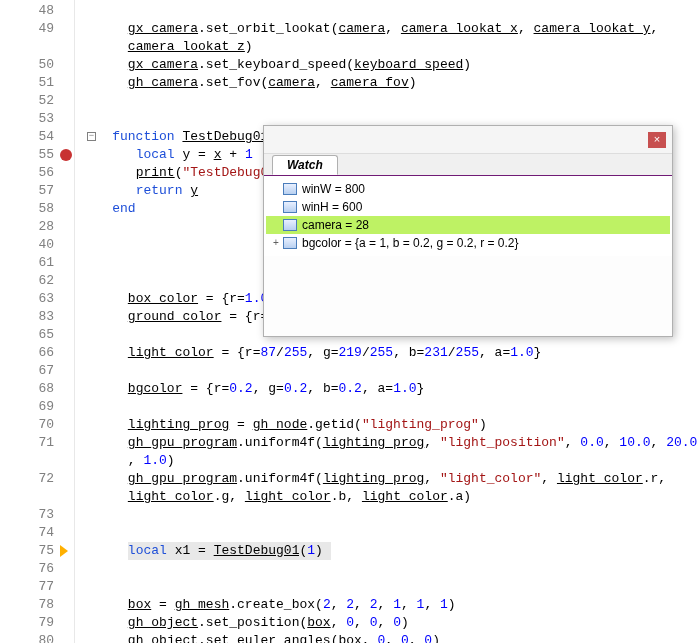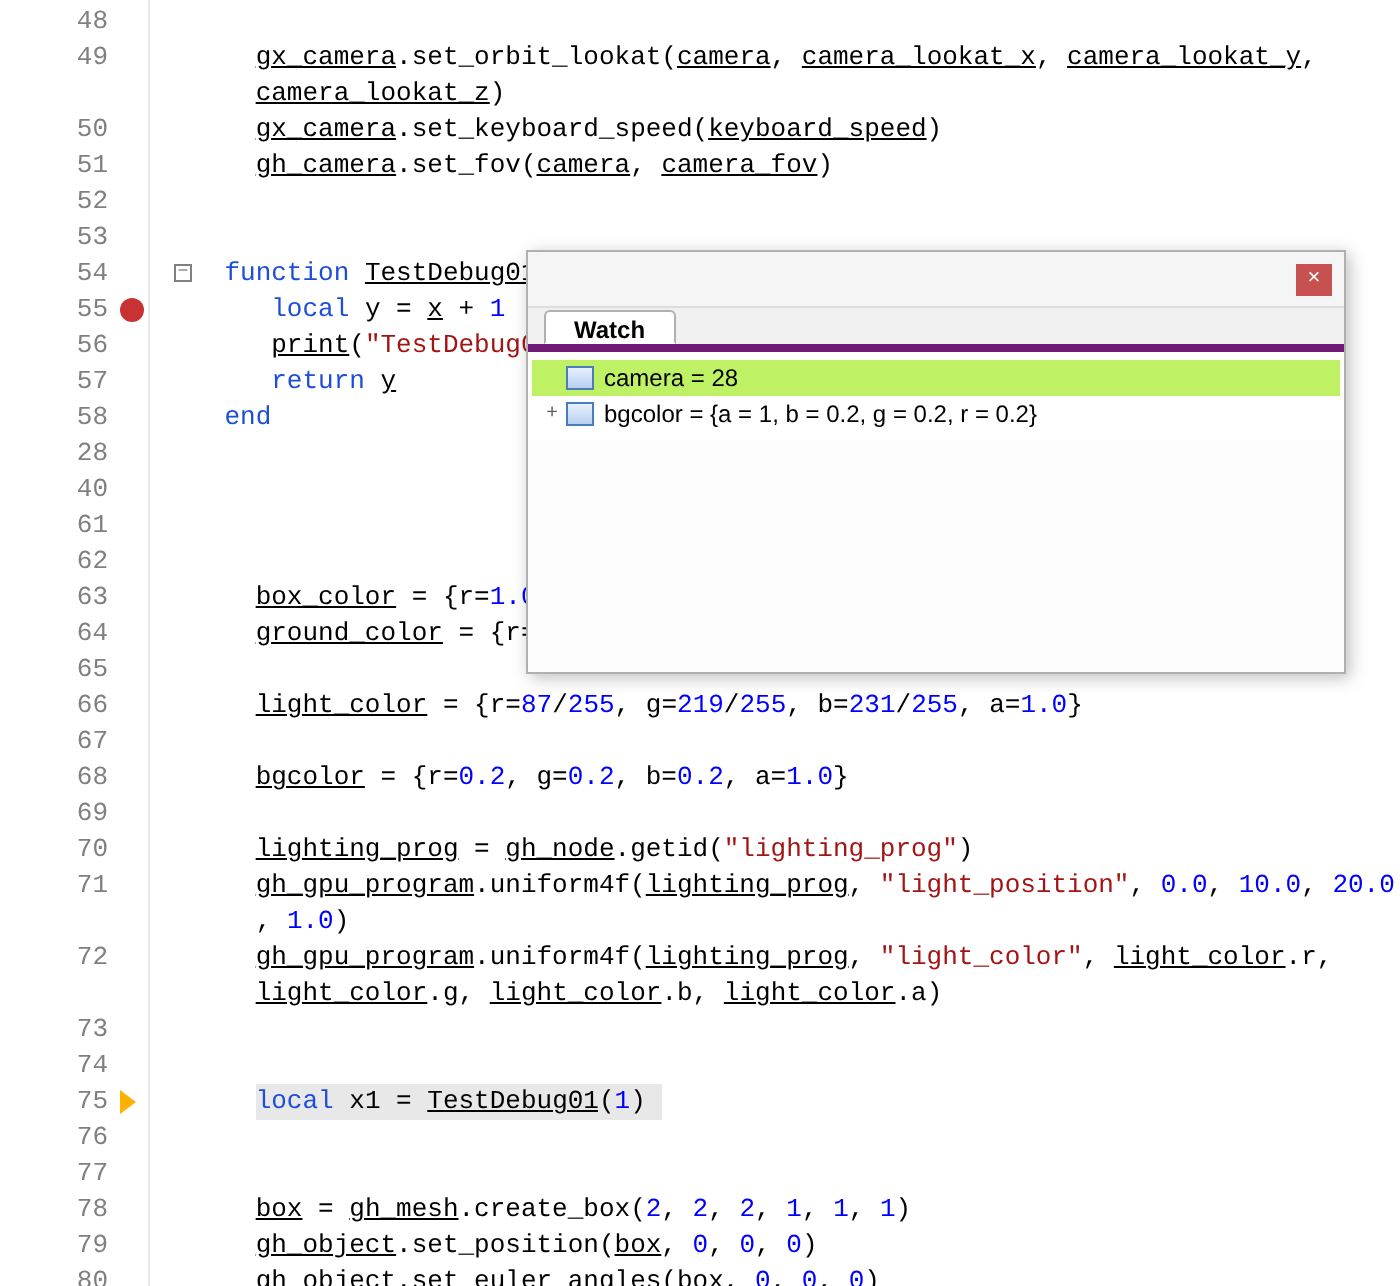--- a/index.html
+++ b/index.html
@@ -117,22 +117,23 @@
     background: #c75050;
     color: #fff;
     text-align: center;
     line-height: 14px;
     font-size: 11px;
     cursor: pointer;
   }
   .watch-tabs {
     height: 22px;
     background: #f0f0f0;
-    border-bottom: 4px solid #701a75;
+    border-bottom: 1px solid #701a75;
     display: flex;
+    font-style: italic;
   }
   .watch-tab {
     padding: 2px 14px;
     background: #fff;
     border: 1px solid #b0b0b0;
     border-bottom: 1px solid #fff;
     margin-left: 8px;
     margin-top: 1px;
     font-weight: bold;
     border-radius: 3px 3px 0 0;
@@ -190,21 +191,21 @@
           <div class="breakpoint"></div>
         </div></div>
       <div class="gutter-line">56</div>
       <div class="gutter-line">57</div>
       <div class="gutter-line">58</div>
       <div class="gutter-line">28</div>
       <div class="gutter-line">40</div>
       <div class="gutter-line">61</div>
       <div class="gutter-line">62</div>
       <div class="gutter-line">63</div>
-      <div class="gutter-line">64</div>
+      <div class="gutter-line">83</div>
       <div class="gutter-line">65</div>
       <div class="gutter-line">66</div>
       <div class="gutter-line">67</div>
       <div class="gutter-line">68</div>
       <div class="gutter-line">69</div>
       <div class="gutter-line">70</div>
       <div class="gutter-line">71</div>
       <div class="gutter-line"></div>
       <div class="gutter-line">72</div>
       <div class="gutter-line"></div>
@@ -223,20 +224,30 @@
 </div>
 
 <div class="watch-win">
   <div class="watch-titlebar">
     <div class="watch-close">×</div>
   </div>
   <div class="watch-tabs">
     <div class="watch-tab">Watch</div>
   </div>
   <div class="watch-body" id="watch-body">
+      <div class="watch-row">
+        <span class="watch-expander"></span>
+        <span class="watch-icon"></span>
+        <span class="watch-text">winW = 800</span>
+      </div>
+      <div class="watch-row">
+        <span class="watch-expander"></span>
+        <span class="watch-icon"></span>
+        <span class="watch-text">winH = 600</span>
+      </div>
       <div class="watch-row sel">
         <span class="watch-expander"></span>
         <span class="watch-icon"></span>
         <span class="watch-text">camera = 28</span>
       </div>
       <div class="watch-row">
         <span class="watch-expander">+</span>
         <span class="watch-icon"></span>
         <span class="watch-text">bgcolor = {a = 1, b = 0.2, g = 0.2, r = 0.2}</span>
       </div>

